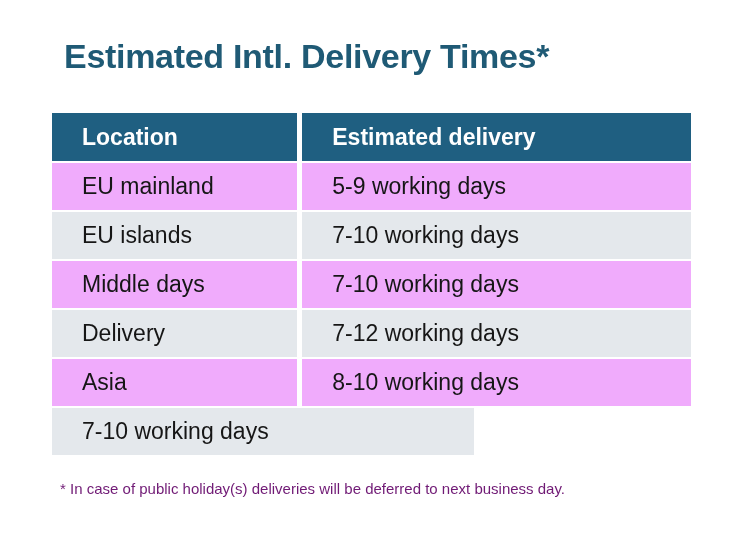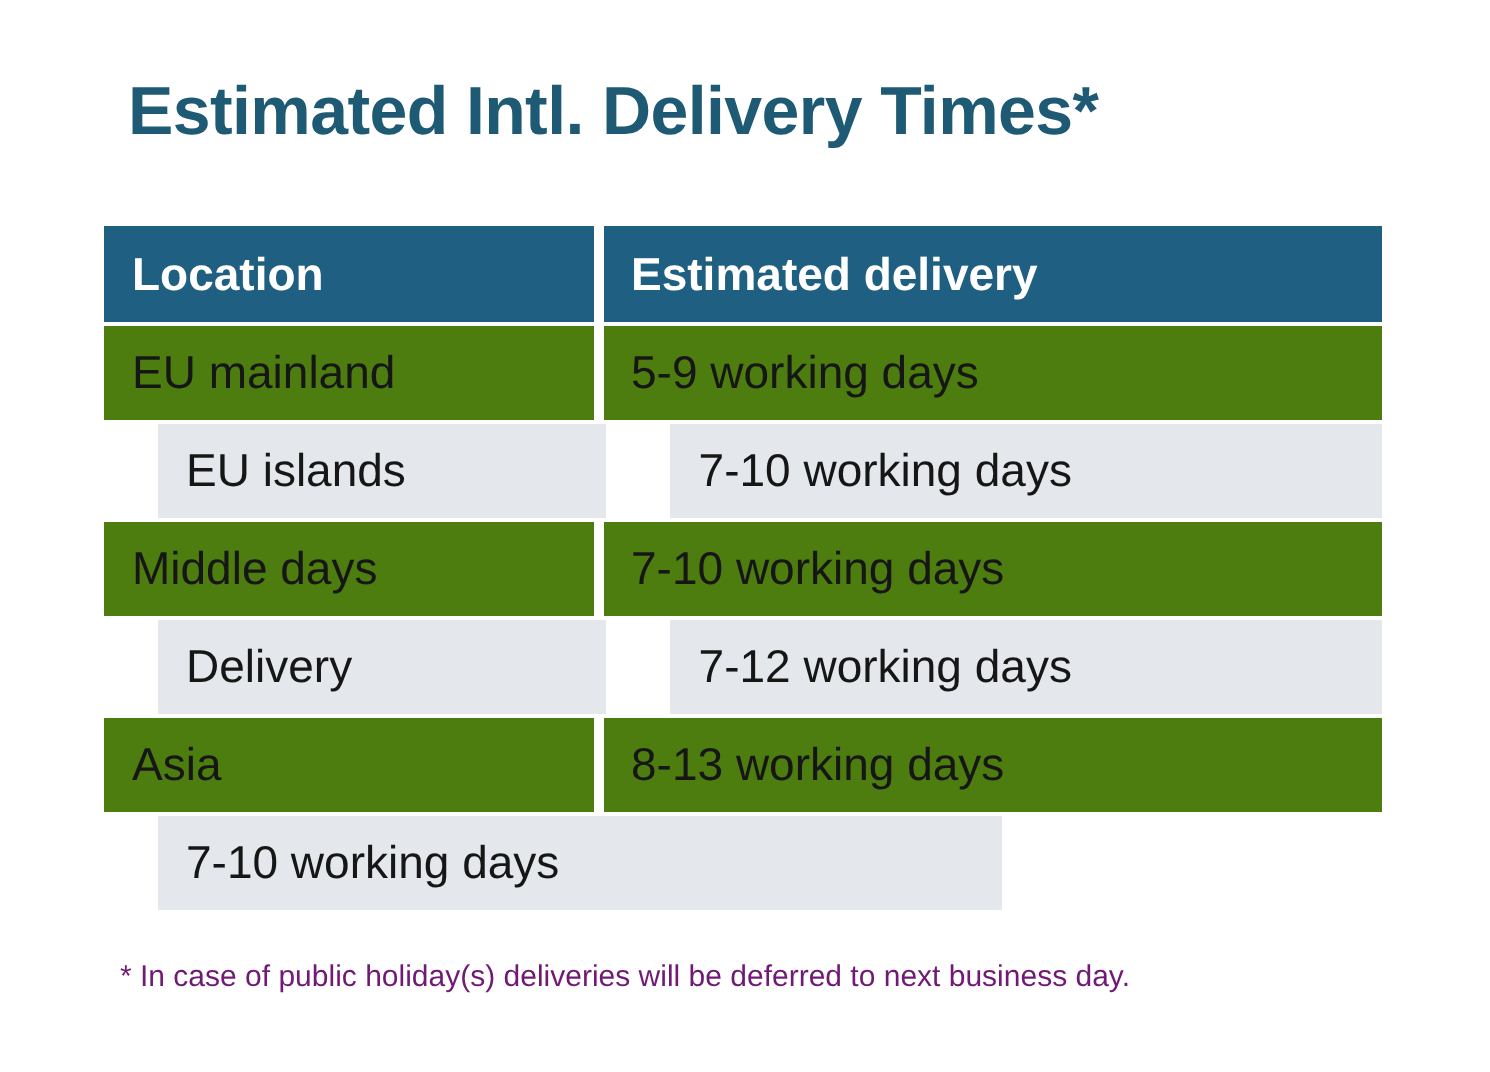--- a/index.html
+++ b/index.html
@@ -42,21 +42,21 @@
     width: 100%;
     margin-bottom: 2px;
   }
   .row:last-child {
     margin-bottom: 0;
   }
   .cell {
     box-sizing: border-box;
     display: flex;
     align-items: center;
-    padding: 0 14px;
+    padding: 0 30px;
     height: 47px;
     font-size: 23px;
     color: #161616;
     overflow: hidden;
     white-space: nowrap;
   }
   .cell-location {
     width: 264px;
     margin-right: 5px;
   }
@@ -64,25 +64,24 @@
     width: 422px;
   }
   .header-row .cell {
     background: #1f5f81;
     color: #ffffff;
     font-weight: bold;
     height: 48px;
     font-size: 23px;
   }
   .row-dark .cell {
-    background: #4d7c0f;
+    background: #f0abfc;
   }
   .row-light .cell {
     background: #e4e8ec;
-    margin-left: 27px;
   }
   .footnote {
     position: absolute;
     left: 60px;
     top: 478px;
     font-size: 15px;
     color: #701a75;
     white-space: nowrap;
     line-height: 1.4;
   }
@@ -116,21 +115,21 @@
       <div class="cell cell-delivery">7-10 working days</div>
     </div>
 
     <div class="row row-light">
       <div class="cell cell-location">Delivery</div>
       <div class="cell cell-delivery">7-12 working days</div>
     </div>
 
     <div class="row row-dark">
       <div class="cell cell-location">Asia</div>
-      <div class="cell cell-delivery">8-13 working days</div>
+      <div class="cell cell-delivery">8-10 working days</div>
     </div>
 
     <div class="row row-light">
       <div class="cell cell-delivery">7-10 working days</div>
     </div>
 
   </div>
 
   <div class="footnote">* In case of public holiday(s) deliveries will be deferred to next business day.</div>
 

